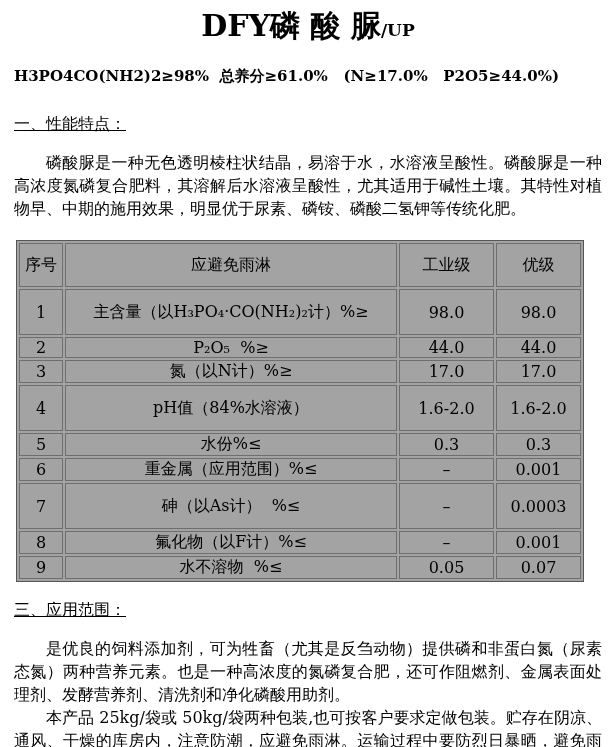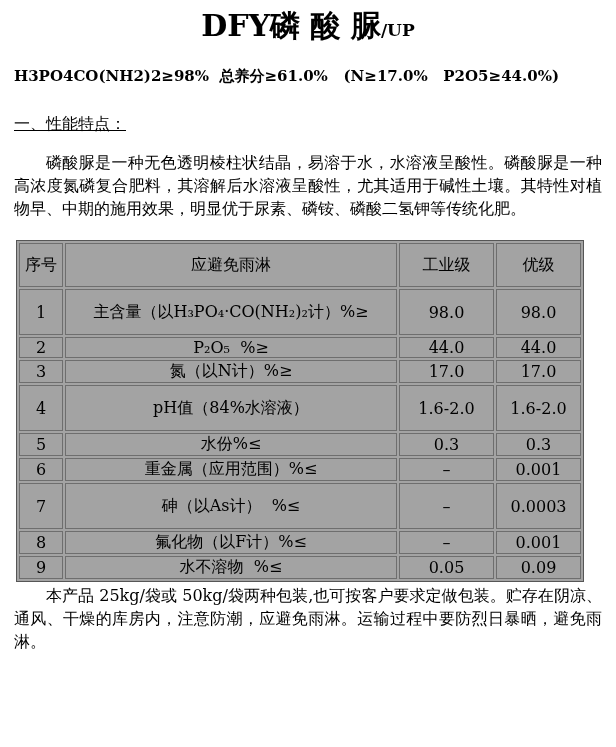--- a/index.html
+++ b/index.html
@@ -139,21 +139,23 @@
         <tr>
       <td>8</td>
       <td>氟化物（以F计）%≤</td>
       <td>–</td>
       <td>0.001</td>
     </tr>
         <tr>
       <td>9</td>
       <td>水不溶物  %≤</td>
       <td>0.05</td>
-      <td>0.09</td>
+      <td>0.07</td>
     </tr>
       </tbody>
   </table>
 
+  <div class="sec-heading">三、应用范围：</div>
+  <p class="para">是优良的饲料添加剂，可为牲畜（尤其是反刍动物）提供磷和非蛋白氮（尿素态氮）两种营养元素。也是一种高浓度的氮磷复合肥，还可作阻燃剂、金属表面处理剂、发酵营养剂、清洗剂和净化磷酸用助剂。</p>
 
   <p class="para">本产品 25kg/袋或 50kg/袋两种包装,也可按客户要求定做包装。贮存在阴凉、通风、干燥的库房内，注意防潮，应避免雨淋。运输过程中要防烈日暴晒，避免雨淋。</p>
 
 </div>
 
 </body></html>

